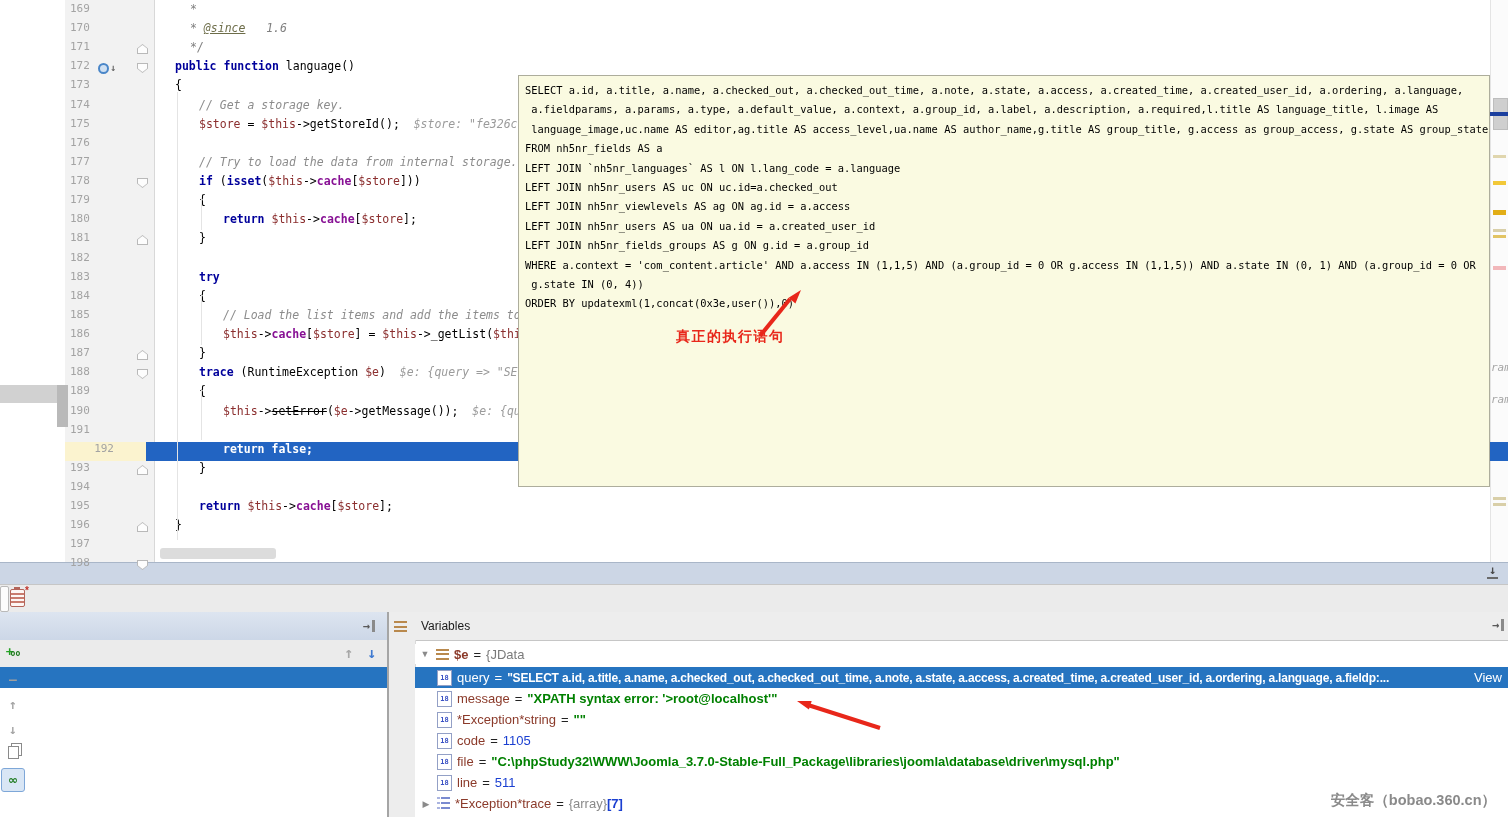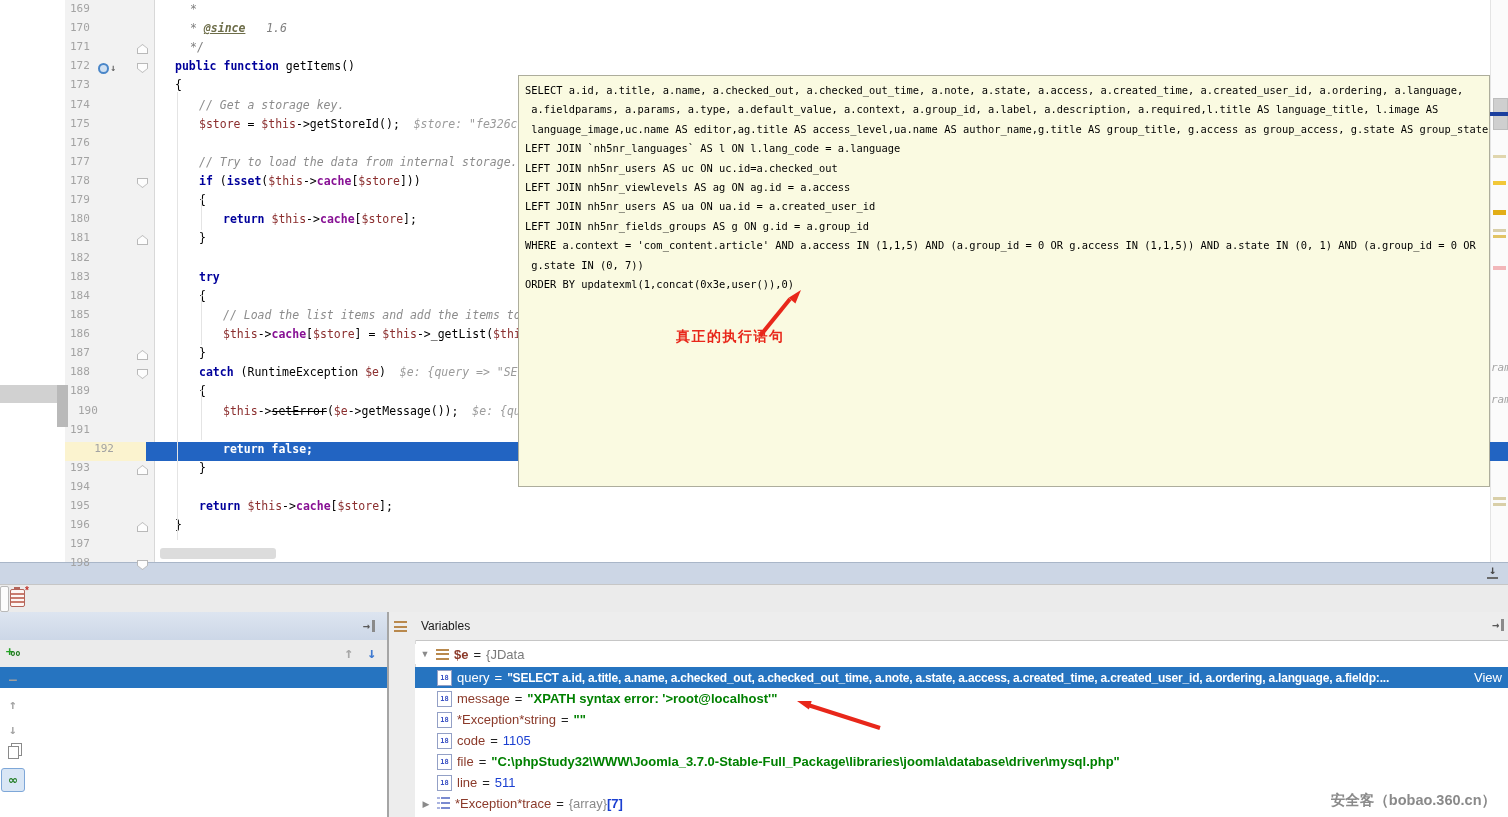--- a/index.html
+++ b/index.html
@@ -15,21 +15,21 @@
   .code-line{position:absolute;left:146px;right:0;height:19px;line-height:19px;
         font:11.5px "DejaVu Sans Mono",monospace;white-space:pre;z-index:2;color:#000}
   .code-line.exec{background:#2264c2}
   .code-line.exec span{color:#fff !important;font-weight:bold;text-decoration:none !important}
   .tk-kw{color:#00009b;font-weight:bold}
   .tk-pl{color:#000}
   .tk-var{color:#8b2e2e}
   .tk-fld{color:#871094;font-weight:bold}
   .tk-cmt{color:#8c8c8c;font-style:italic}
   .tk-doc{color:#7f7f7f;font-style:italic}
-  .tk-tag{color:#6d6d49;font-style:italic;font-weight:bold;text-decoration:underline}
+  .tk-tag{color:#6d6d49;font-style:italic;font-weight:normal;text-decoration:underline}
   .tk-hint{color:#9b9b9b;font-style:italic}
   .tk-strike{color:#000;text-decoration:line-through}
   .fold{position:absolute;left:137px;width:11px;height:10px;z-index:4}
   .fold i{position:absolute;display:block}
   .fold-down i{inset:0;background:#b9b9b9;clip-path:polygon(0 0,100% 0,100% 55%,50% 100%,0 55%)}
   .fold-down i+i{inset:1px;background:#fdfdfd;clip-path:polygon(0 0,100% 0,100% 55%,50% 100%,0 55%)}
   .fold-up i{inset:0;background:#b9b9b9;clip-path:polygon(0 45%,50% 0,100% 45%,100% 100%,0 100%)}
   .fold-up i+i{inset:1px;background:#fdfdfd;clip-path:polygon(0 45%,50% 0,100% 45%,100% 100%,0 100%)}
   .ovr-circle{position:absolute;left:98px;width:7px;height:7px;border:2px solid #4a86c8;
         border-radius:50%;background:#cfe0f2;z-index:4}
@@ -150,21 +150,21 @@
       <i></i>
     </div>
     <div class="code-line" style="top: 40px; padding-left: 44px;"><span class="tk-doc">*/</span></div>
     <div class="lnum" style="top: 59px;">172</div>
     <div class="fold fold-down" style="top: 63px;">
       <i></i>
       <i></i>
     </div>
     <div class="ovr-circle" style="top: 63px;"></div>
     <div class="ovr-arrow" style="top: 62px;">↓</div>
-    <div class="code-line" style="top: 59px; padding-left: 29px;"><span class="tk-kw">public function</span><span class="tk-pl"> getItems()</span></div>
+    <div class="code-line" style="top: 59px; padding-left: 29px;"><span class="tk-kw">public function</span><span class="tk-pl"> language()</span></div>
     <div class="lnum" style="top: 78px;">173</div>
     <div class="code-line" style="top: 78px; padding-left: 29px;"><span class="tk-pl">{</span></div>
     <div class="lnum" style="top: 98px;">174</div>
     <div class="code-line" style="top: 98px; padding-left: 53px;"><span class="tk-cmt">// Get a storage key.</span></div>
     <div class="lnum" style="top: 117px;">175</div>
     <div class="code-line" style="top: 117px; padding-left: 53px;"><span class="tk-var">$store</span><span class="tk-pl"> = </span><span class="tk-var">$this</span><span class="tk-pl">-&gt;getStoreId();</span><span class="tk-hint">  $store: "fe326c1160d8d</span></div>
     <div class="lnum" style="top: 136px;">176</div>
     <div class="code-line" style="top: 136px; padding-left: 53px;"></div>
     <div class="lnum" style="top: 155px;">177</div>
     <div class="code-line" style="top: 155px; padding-left: 53px;"><span class="tk-cmt">// Try to load the data from internal storage.</span></div>
@@ -198,24 +198,24 @@
     <div class="fold fold-up" style="top: 350px;">
       <i></i>
       <i></i>
     </div>
     <div class="code-line" style="top: 346px; padding-left: 53px;"><span class="tk-pl">}</span></div>
     <div class="lnum" style="top: 365px;">188</div>
     <div class="fold fold-down" style="top: 369px;">
       <i></i>
       <i></i>
     </div>
-    <div class="code-line" style="top: 365px; padding-left: 53px;"><span class="tk-kw">catch</span><span class="tk-pl"> (RuntimeException </span><span class="tk-var">$e</span><span class="tk-pl">)</span><span class="tk-hint">  $e: {query =&gt; "SELECT a.</span></div>
+    <div class="code-line" style="top: 365px; padding-left: 53px;"><span class="tk-kw">trace</span><span class="tk-pl"> (RuntimeException </span><span class="tk-var">$e</span><span class="tk-pl">)</span><span class="tk-hint">  $e: {query =&gt; "SELECT a.</span></div>
     <div class="lnum" style="top: 384px;">189</div>
     <div class="code-line" style="top: 384px; padding-left: 53px;"><span class="tk-pl">{</span></div>
-    <div class="lnum" style="top: 404px; margin-left: 8px;">190</div>
+    <div class="lnum" style="top: 404px;">190</div>
     <div class="code-line" style="top: 404px; padding-left: 77px;"><span class="tk-var">$this</span><span class="tk-pl">-&gt;</span><span class="tk-strike">setError</span><span class="tk-pl">(</span><span class="tk-var">$e</span><span class="tk-pl">-&gt;getMessage());</span><span class="tk-hint">  $e: {query =&gt;</span></div>
     <div class="lnum" style="top: 423px;">191</div>
     <div class="code-line" style="top: 423px; padding-left: 77px;"></div>
     <div class="abs" id="exec-gutter" style="top: 442px;"></div>
     <div class="lnum" style="top: 442px; text-align: right;">192</div>
     <div class="code-line exec" style="top: 442px; padding-left: 77px;"><span class="tk-kw">return false</span><span class="tk-pl">;</span></div>
     <div class="lnum" style="top: 461px;">193</div>
     <div class="fold fold-up" style="top: 465px;">
       <i></i>
       <i></i>
@@ -345,27 +345,28 @@
       <span class="icon-grid">18</span>
       <span class="vname"></span>
       <span class="veq"></span>
     </div>
   </div>
 
 <div class="abs" id="sql-tip">
     <div class="sqline">SELECT a.id, a.title, a.name, a.checked_out, a.checked_out_time, a.note, a.state, a.access, a.created_time, a.created_user_id, a.ordering, a.language,</div>
     <div class="sqline"> a.fieldparams, a.params, a.type, a.default_value, a.context, a.group_id, a.label, a.description, a.required,l.title AS language_title, l.image AS</div>
     <div class="sqline"> language_image,uc.name AS editor,ag.title AS access_level,ua.name AS author_name,g.title AS group_title, g.access as group_access, g.state AS group_state</div>
+    <div class="sqline">FROM nh5nr_fields AS a</div>
     <div class="sqline">LEFT JOIN `nh5nr_languages` AS l ON l.lang_code = a.language</div>
     <div class="sqline">LEFT JOIN nh5nr_users AS uc ON uc.id=a.checked_out</div>
     <div class="sqline">LEFT JOIN nh5nr_viewlevels AS ag ON ag.id = a.access</div>
     <div class="sqline">LEFT JOIN nh5nr_users AS ua ON ua.id = a.created_user_id</div>
     <div class="sqline">LEFT JOIN nh5nr_fields_groups AS g ON g.id = a.group_id</div>
     <div class="sqline">WHERE a.context = 'com_content.article' AND a.access IN (1,1,5) AND (a.group_id = 0 OR g.access IN (1,1,5)) AND a.state IN (0, 1) AND (a.group_id = 0 OR</div>
-    <div class="sqline"> g.state IN (0, 7))</div>
+    <div class="sqline"> g.state IN (0, 4))</div>
     <div class="sqline">ORDER BY updatexml(1,concat(0x3e,user()),0)</div>
   </div>
 <div class="abs" id="annot">真正的执行语句</div>
 
 <svg class="abs" id="arrows">
   <line x1="760" y1="336" x2="790" y2="299" stroke="#e8271a" stroke-width="4"></line>
   <polygon points="801,290 795.4,303.5 788.6,297.7" fill="#e8271a"></polygon>
   <line x1="880" y1="728" x2="808" y2="705" stroke="#e8271a" stroke-width="4"></line>
   <polygon points="797,701 811.7,701 808.9,709.6" fill="#e8271a"></polygon>
 </svg>

